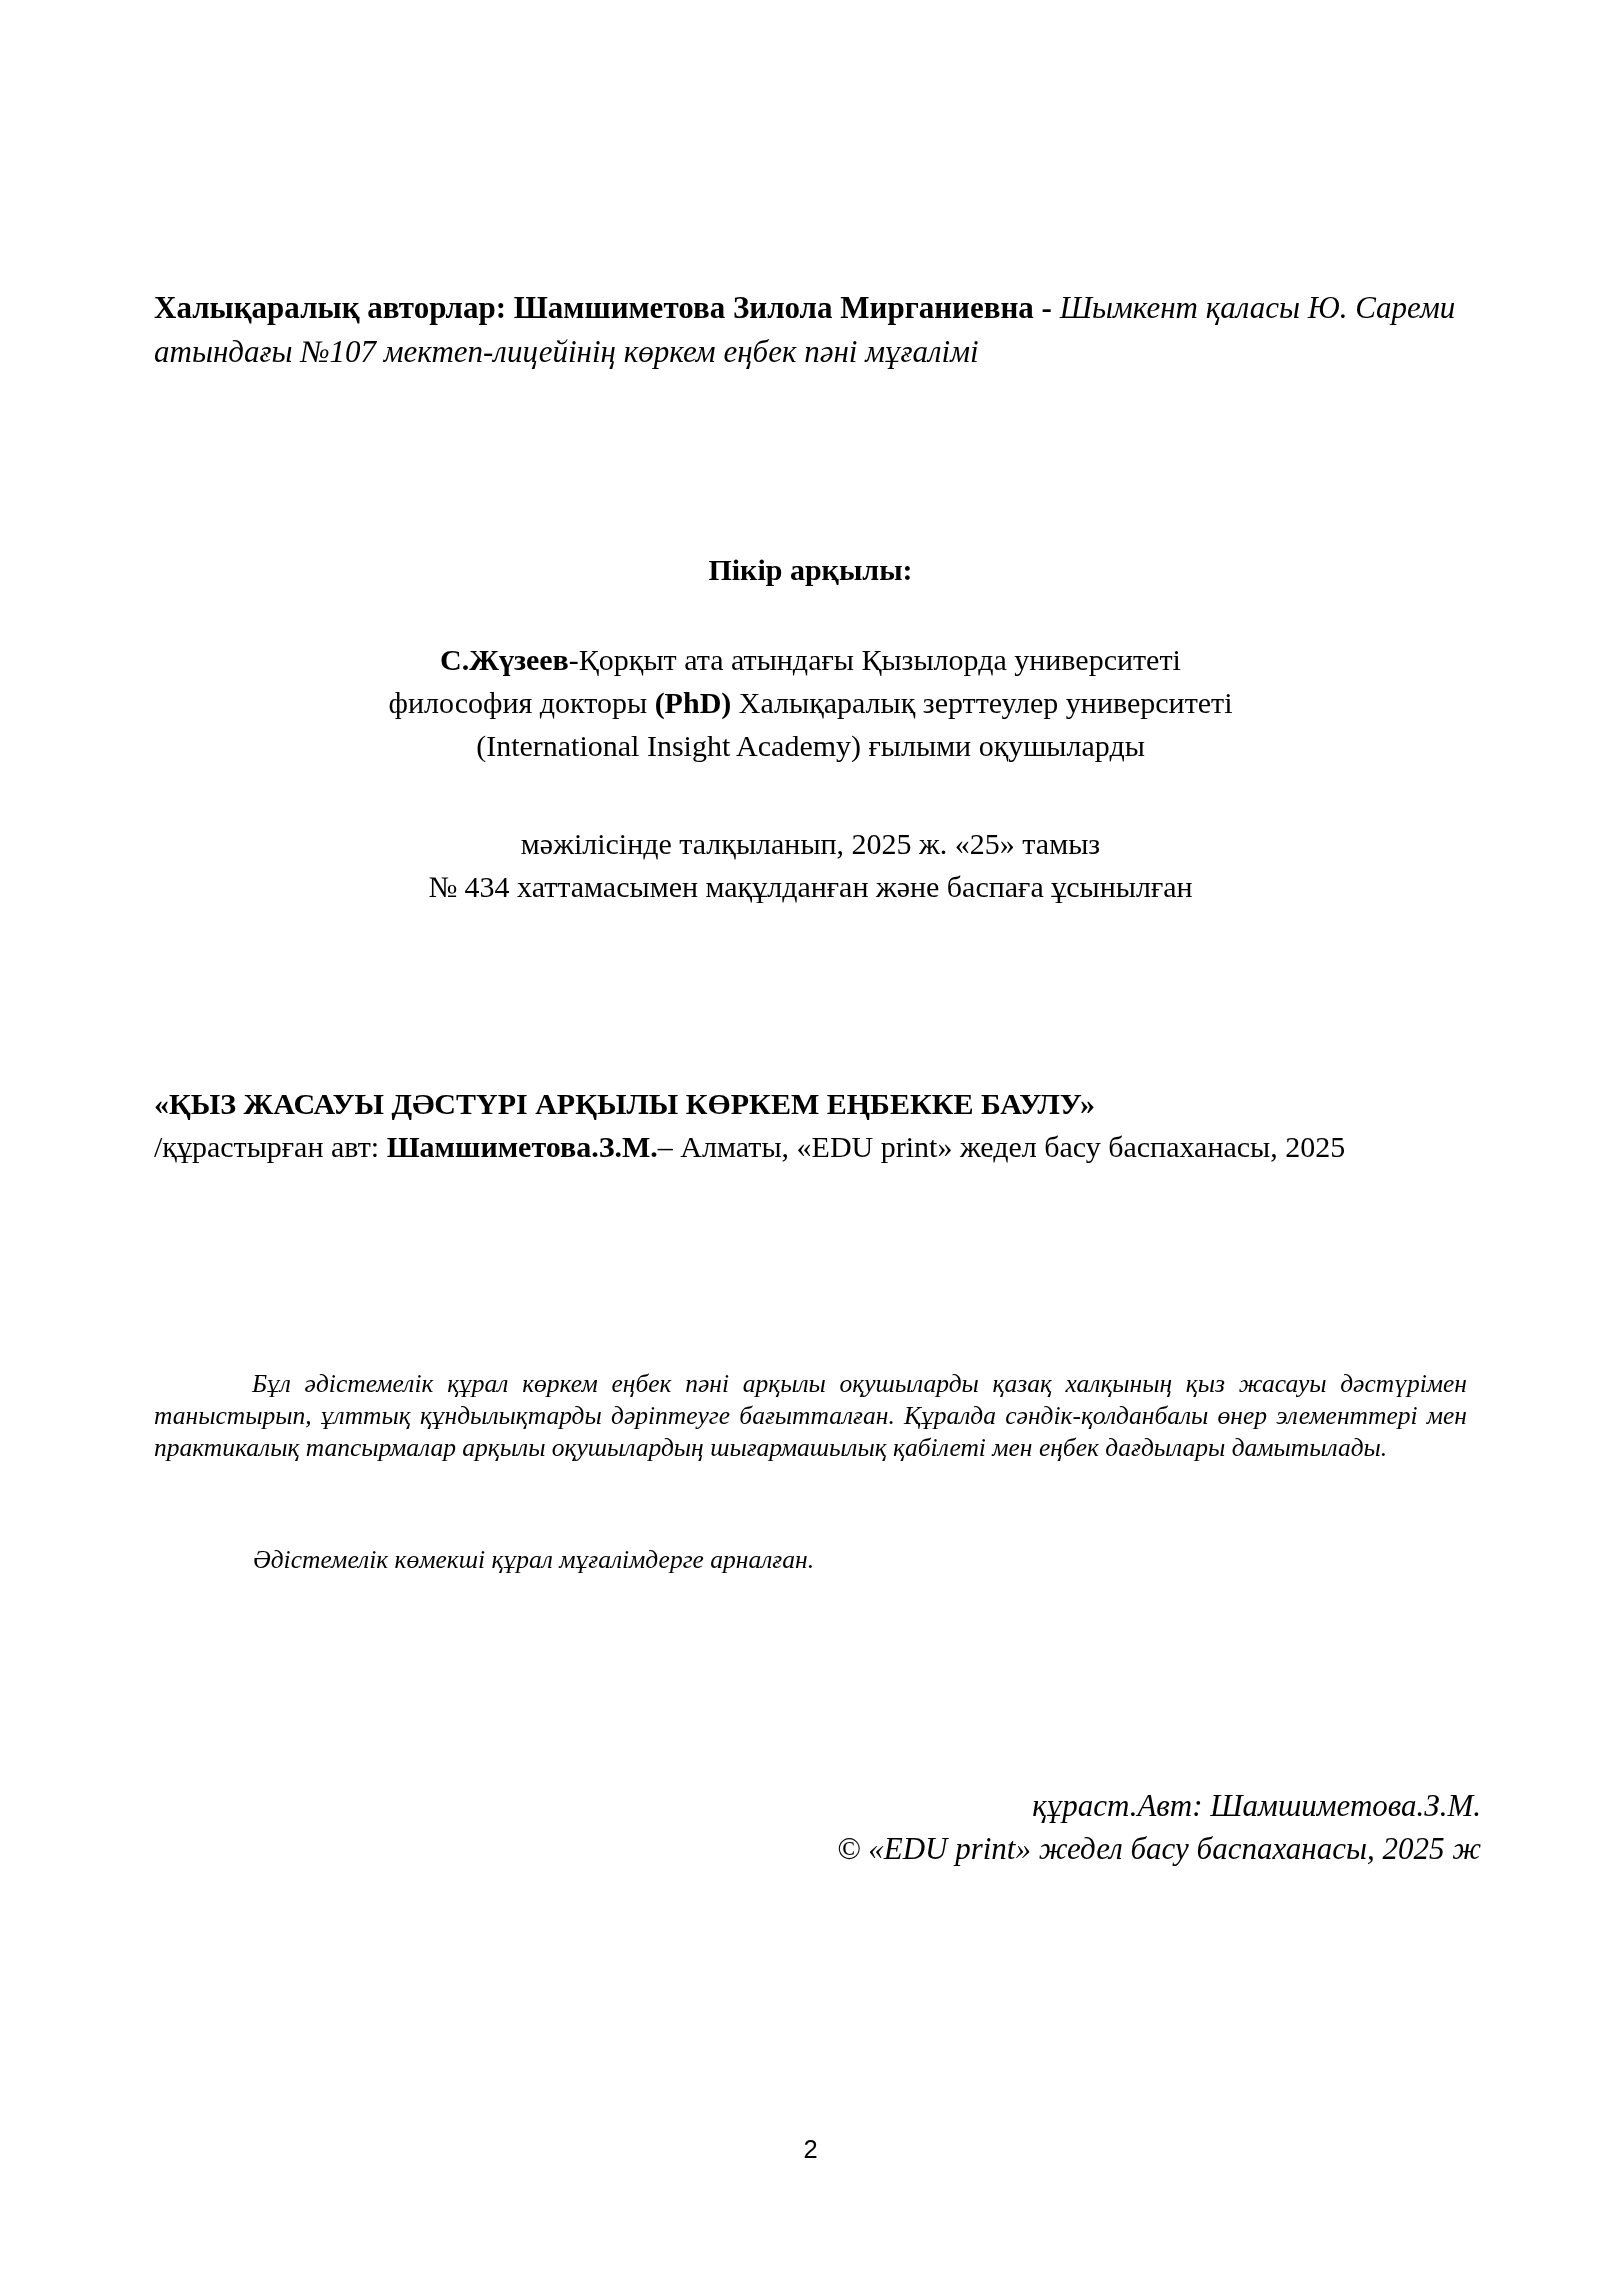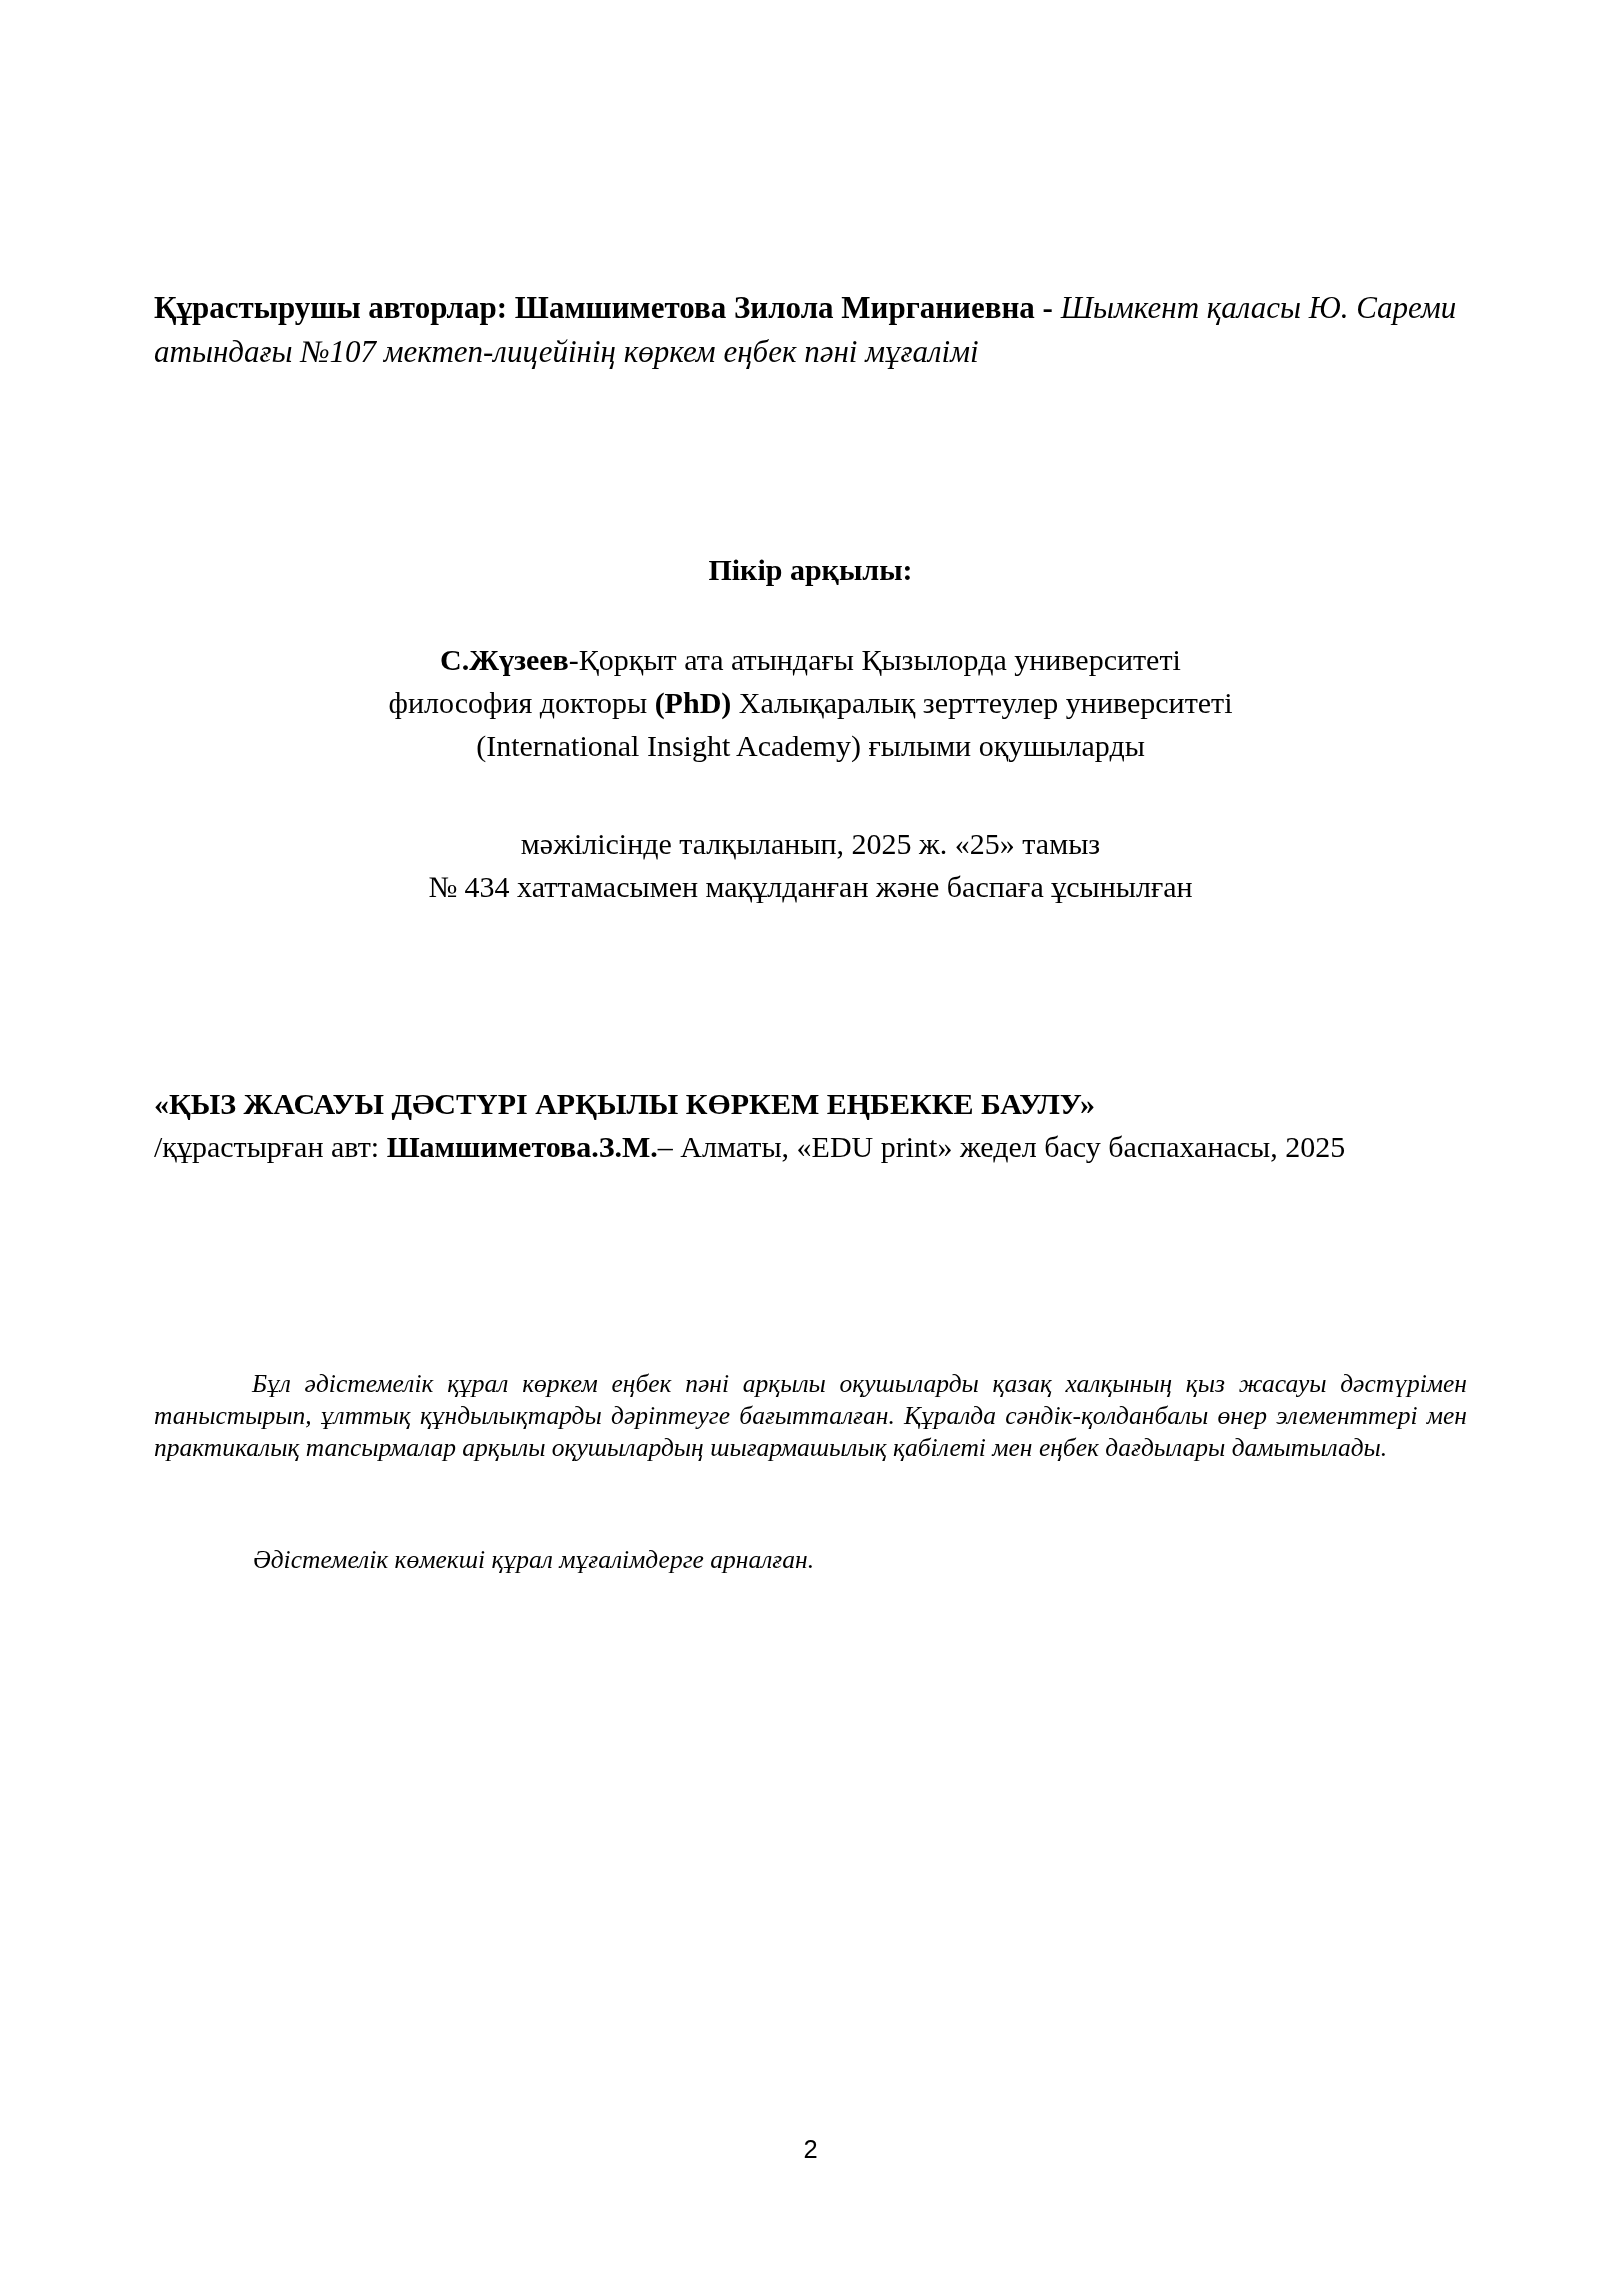--- a/index.html
+++ b/index.html
@@ -95,21 +95,21 @@
       line-height: 29px;
     }
     .line { display: block; }
   </style>
 </head>
 <body>
 
 <div class="page">
 
   <div class="block authors">
-    <span class="b">Құрастырушы авторлар:</span>
+    <span class="b">Халықаралық авторлар:</span>
     <span class="b">Шамшиметова Зилола Мирганиевна -</span>
     <span class="i">Шымкент қаласы Ю. Сареми атындағы №107 мектеп-лицейінің көркем еңбек пәні мұғалімі</span>
   </div>
 
   <div class="block reviewer-heading center">Пікір арқылы:</div>
 
   <div class="block reviewer-text center">
     <span class="line"><span class="b">С.Жүзеев</span><span>-Қорқыт ата атындағы Қызылорда университеті</span></span>
     <span class="line"><span>философия докторы </span><span class="b">(PhD)</span><span> Халықаралық зерттеулер университеті</span></span>
     <span class="line">(International Insight Academy) ғылыми оқушыларды</span>
@@ -122,17 +122,21 @@
 
   <div class="block biblio">
     <span class="line title-line">«ҚЫЗ ЖАСАУЫ ДӘСТҮРІ АРҚЫЛЫ КӨРКЕМ ЕҢБЕККЕ БАУЛУ»</span>
     <span> /құрастырған авт: </span><span class="b">Шамшиметова.З.М.</span><span>– Алматы, «EDU print» жедел басу баспаханасы, 2025</span>
   </div>
 
   <div class="block abstract">Бұл әдістемелік құрал көркем еңбек пәні арқылы оқушыларды қазақ халқының қыз жасауы дәстүрімен таныстырып, ұлттық құндылықтарды дәріптеуге бағытталған. Құралда сәндік-қолданбалы өнер элементтері мен практикалық тапсырмалар арқылы оқушылардың шығармашылық қабілеті мен еңбек дағдылары дамытылады.</div>
 
   <div class="block audience">Әдістемелік көмекші құрал мұғалімдерге арналған.</div>
 
+  <div class="block signature">
+    <span class="line">құраст.Авт: Шамшиметова.З.М.</span>
+    <span class="line">© «EDU print» жедел басу  баспаханасы, 2025 ж</span>
+  </div>
 
   <div class="page-number">2</div>
 
 </div>
 
 
 </body></html>

